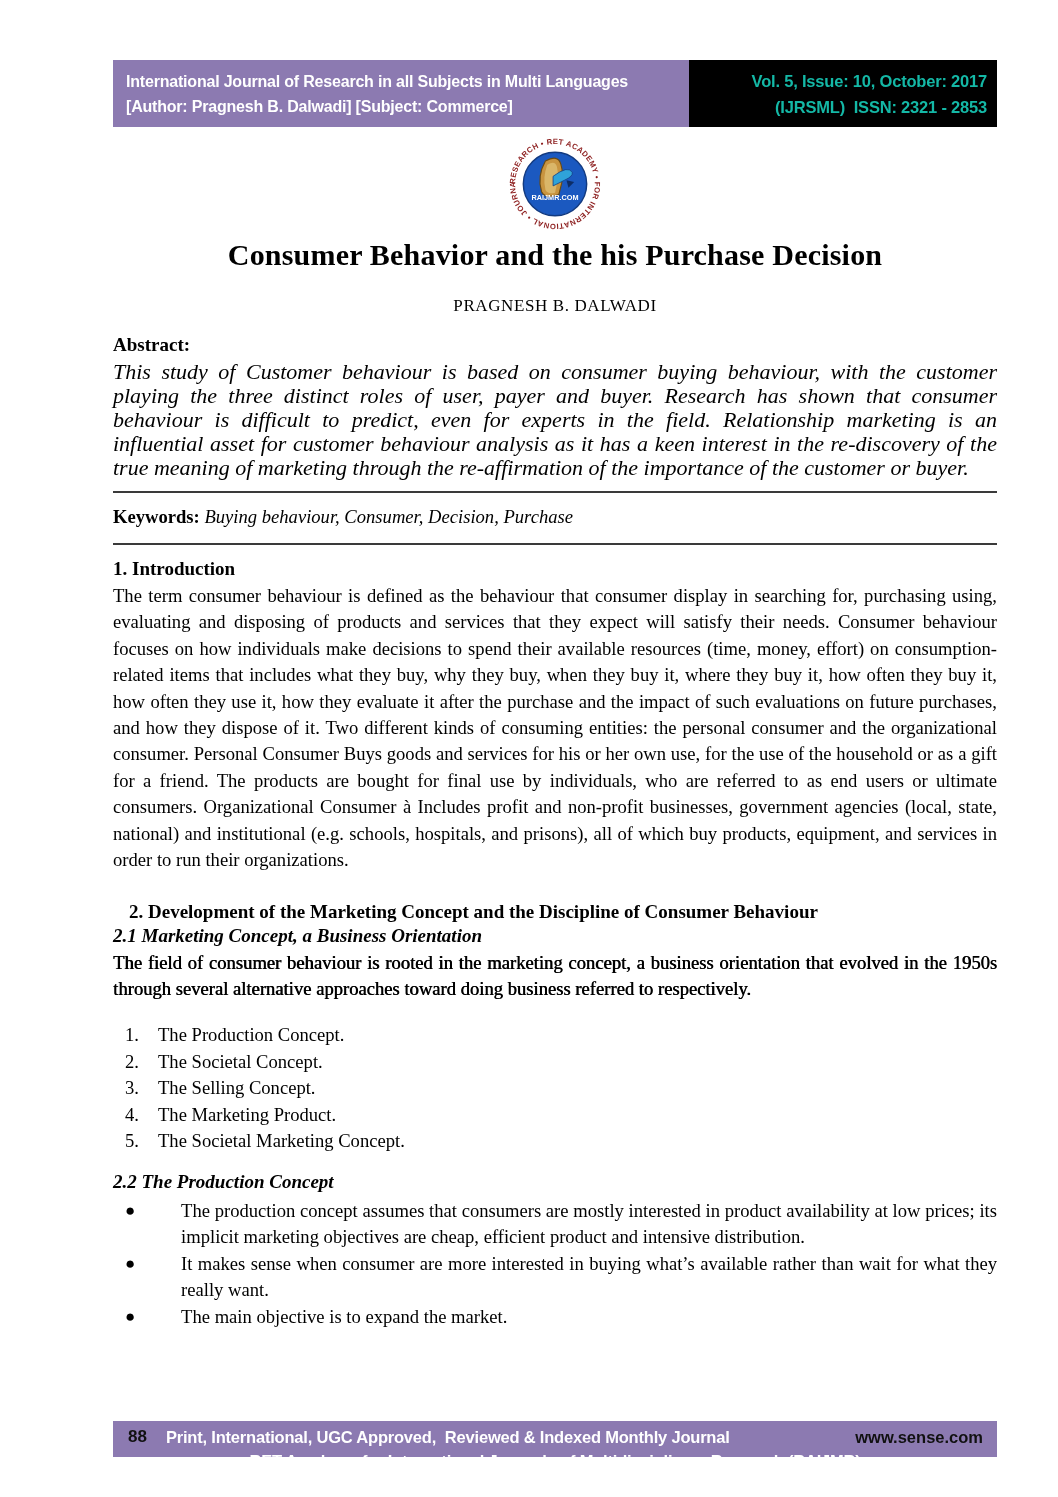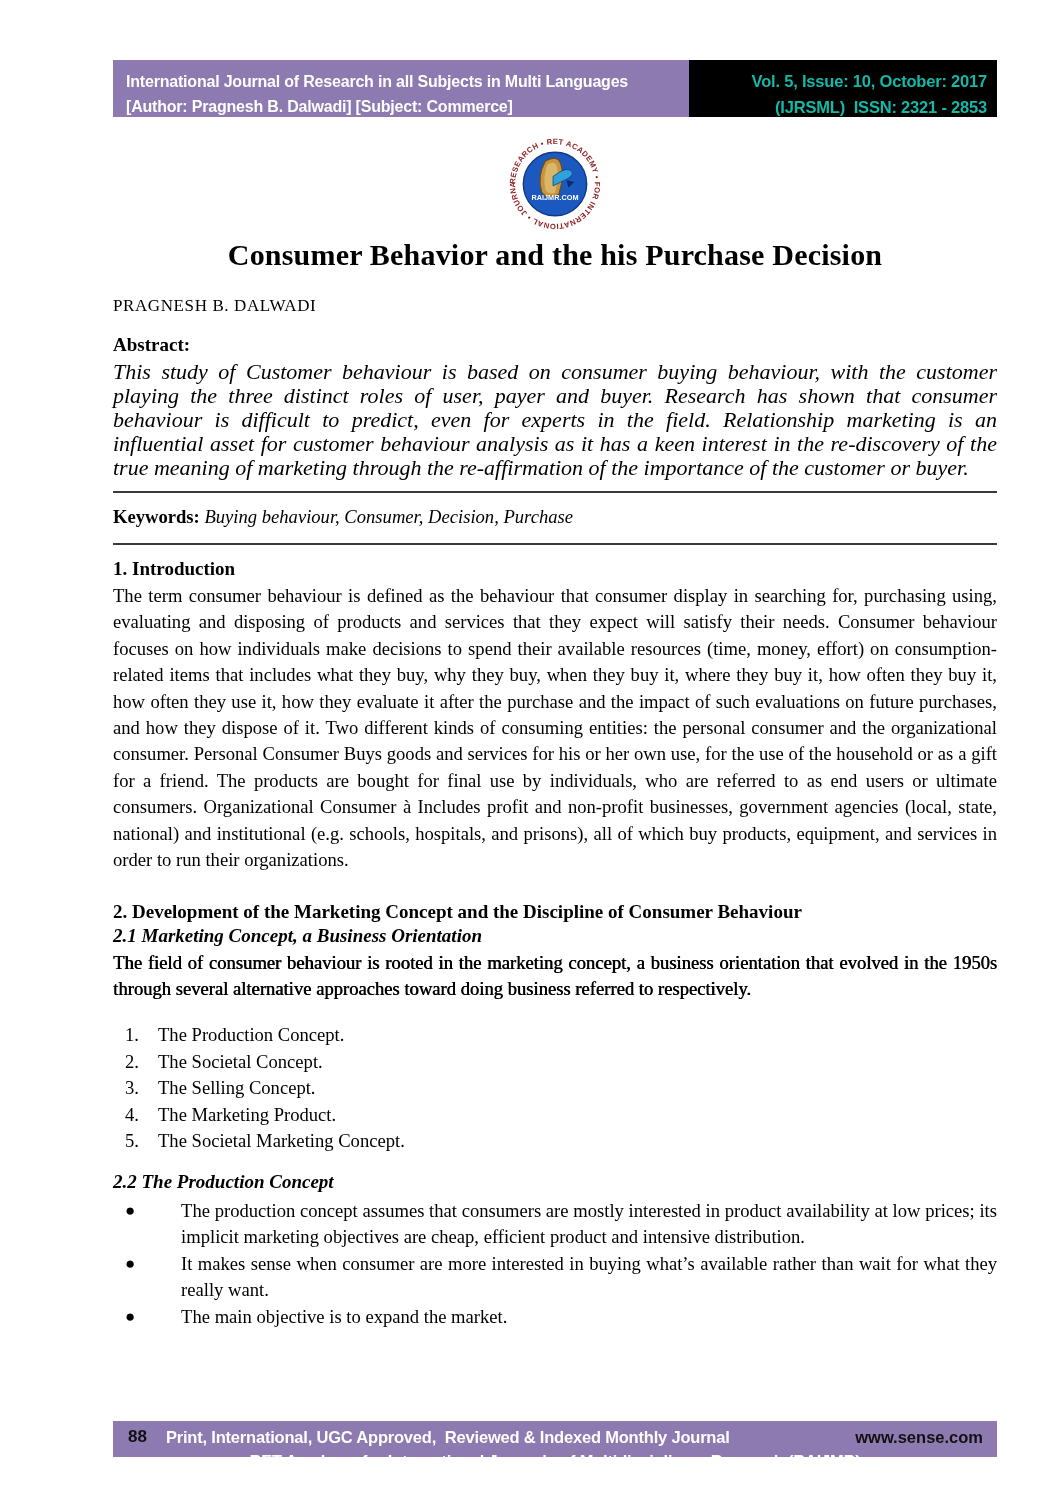--- a/index.html
+++ b/index.html
@@ -4,55 +4,55 @@
 <style>
   * { margin:0; padding:0; box-sizing:border-box; }
   body { background:#ffffff; }
   .page {
     position:relative; width:1058px; height:1497px; background:#fff;
     font-family:"Liberation Serif", serif; color:#000; overflow:hidden;
   }
   .content { position:absolute; left:113px; width:884px; }
 
   
-  .hdr { top:60px; display:flex; height:57px; font-family:"Liberation Sans", sans-serif; }
+  .hdr { top:60px; display:flex; height:67px; font-family:"Liberation Sans", sans-serif; }
   .hdr-left {
     background:#8c7ab1; color:#fff; width:576px; padding:9px 10px 0 13px;
     font-weight:bold; font-size:16px; line-height:25px; letter-spacing:-0.2px;
   }
   .hdr-right {
     background:#000; color:#14b8a6; width:308px; padding:8px 10px 0 0;
     font-weight:bold; font-size:16.5px; line-height:26px; text-align:right; letter-spacing:-0.2px;
   }
 
   
   .logo-wrap { top:136px; text-align:center; }
   .logo-wrap svg { display:inline-block; }
 
   
   .title { top:238px; text-align:center; font-size:30px; font-weight:bold; letter-spacing:0.2px; }
-  .author { top:296px; font-size:17px; letter-spacing:0.6px; }
+  .author { top:296px; text-align:center; font-size:17px; letter-spacing:0.6px; }
 
   
   .abstract-label { top:334px; font-size:19px; font-weight:bold; }
   .abstract-text {
     top:360px; font-size:22px; font-style:italic; line-height:23.9px;
     text-align:justify;
   }
   .rule { height:0; border-top:2.6px solid #3a3a3a; }
   .rule1 { top:491px; }
   .keywords { top:506px; font-size:18.6px; }
   .keywords .kw-label { font-weight:bold; }
   .keywords .kw-text { font-style:italic; }
   .rule2 { top:543px; }
 
   .h-intro { top:558px; font-size:19px; font-weight:bold; }
   .p-intro { top:583px; font-size:18.6px; line-height:26.4px; text-align:justify; }
 
-  .h-s2   { top:901px; font-size:19px; font-weight:bold; }
+  .h-s2   { top:901px; font-size:19px; font-weight:bold;margin-left:16px; }
   .h-s21  { top:925px; font-size:19px; font-weight:bold; font-style:italic; }
   .p-s21  {
     top:950px; font-size:18.6px; line-height:25.5px; text-align:justify;
     text-shadow:0.55px 0 0 currentColor;            
   }
 
   .concept-list { top:1022px; left:125px; width:860px; font-size:18.6px; }
   .concept-list .row { display:flex; line-height:26.6px; }
   .concept-list .num { width:22px; text-align:left; }
   .concept-list .itm { padding-left:11px; }

